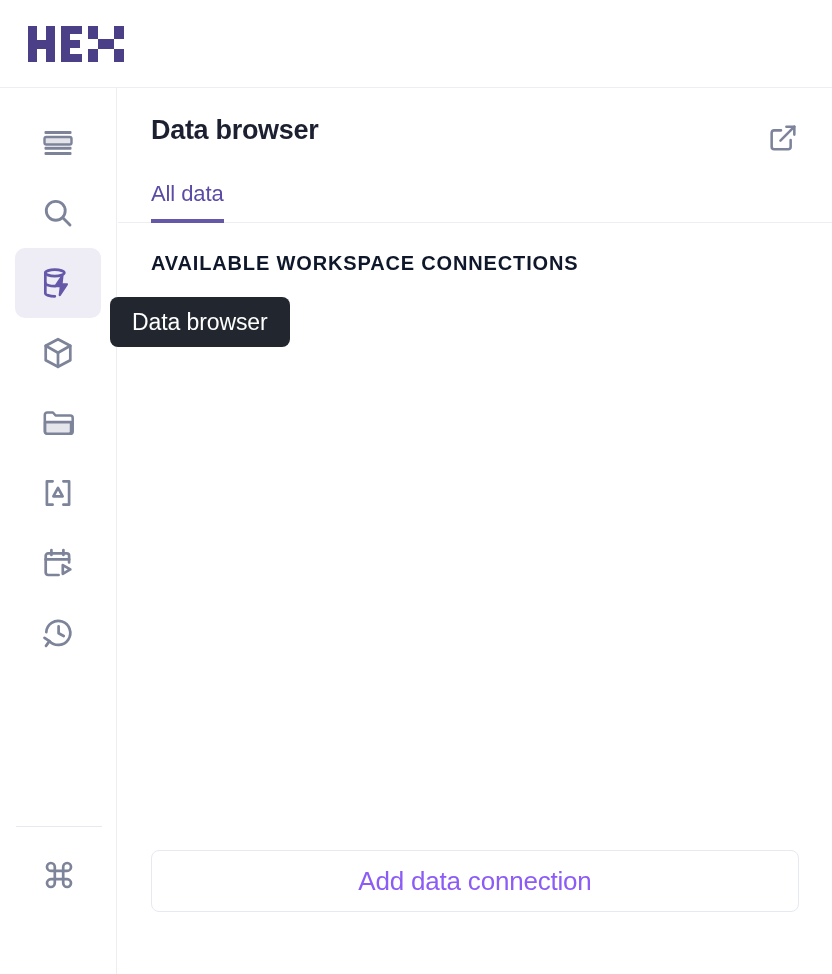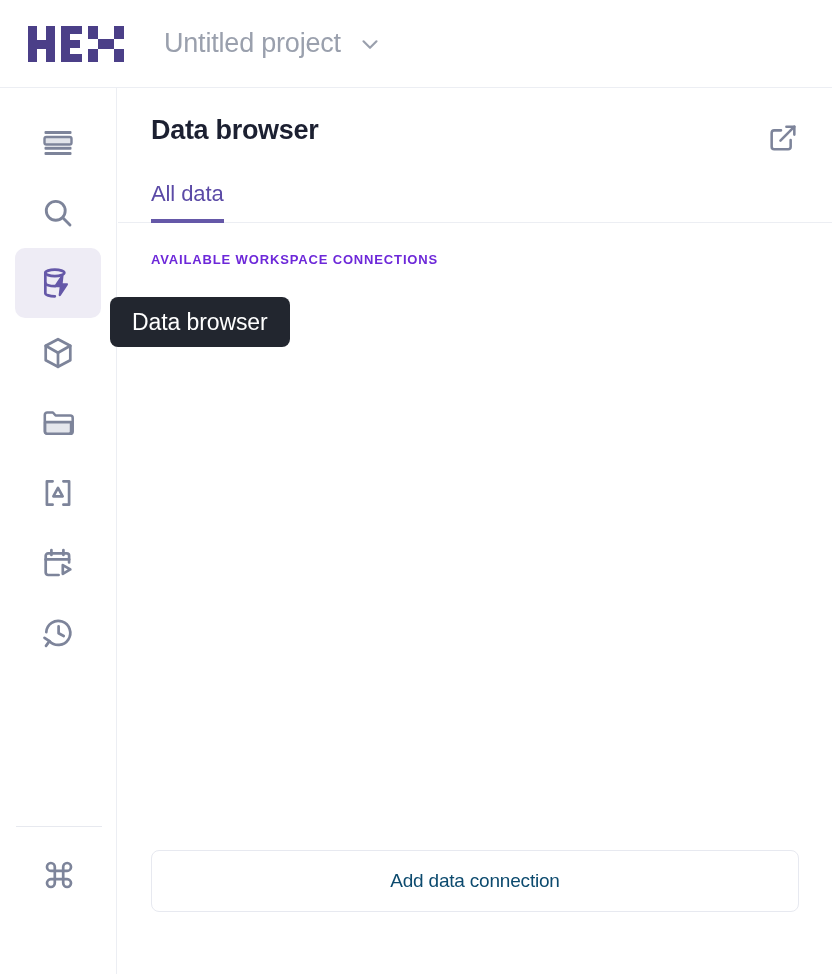--- a/index.html
+++ b/index.html
@@ -142,42 +142,42 @@
     letter-spacing: -0.1px;
   }
 
   .tab.active {
     color: #5b4aa6;
     border-bottom-color: #6558a8;
   }
 
   .section-label {
     margin: 29px 0 0 33px;
-    font-size: 13px;
+    font-size: 20px;
     font-weight: bold;
     letter-spacing: 0.85px;
-    color: #6d28d9;
+    color: #0f172a;
     white-space: nowrap;
   }
 
   .panel-spacer { flex: 1; }
 
   .panel-footer {
     padding: 0 33px 62px 33px;
   }
 
   .add-btn {
     width: 100%;
     height: 62px;
     border: 1px solid #e7e9f0;
     border-radius: 8px;
     background: #ffffff;
     font-family: "Liberation Sans", sans-serif;
-    font-size: 19px;
-    color: #0c4a6e;
+    font-size: 26px;
+    color: #8b5cf6;
     cursor: pointer;
     letter-spacing: -0.2px;
   }
 
   
   .tooltip {
     position: absolute;
     left: 110px;
     top: 297px;
     height: 50px;
@@ -214,26 +214,20 @@
         <rect x="20" y="0" width="3.2" height="4.4"></rect>
         <rect x="28.8" y="0" width="3.2" height="4.4"></rect>
         <rect x="23.2" y="4.4" width="5.6" height="3.2"></rect>
         <rect x="20" y="7.6" width="3.2" height="4.4"></rect>
         <rect x="28.8" y="7.6" width="3.2" height="4.4"></rect>
       </g>
     </svg>
 
   </div>
 
-  <div class="project-name-wrap">
-    <span class="project-name">Untitled project</span>
-    <svg class="chevron-down" width="26" height="26" viewBox="0 0 24 24" fill="none" stroke="#9aa0ad" stroke-width="2" stroke-linecap="round" stroke-linejoin="round">
-      <polyline points="6 9.5 12 15.5 18 9.5"></polyline>
-    </svg>
-  </div>
 </div>
 
 <div class="rail">
 
   <div class="rail-item">
     <svg width="36" height="36" viewBox="0 0 24 24">
       <g fill="#7d849a">
         <rect x="3" y="4" width="18" height="2" rx="0.7"></rect>
         <rect x="3" y="18" width="18" height="2" rx="0.7"></rect>
         <rect x="3" y="14.5" width="18" height="2" rx="0.7"></rect>

